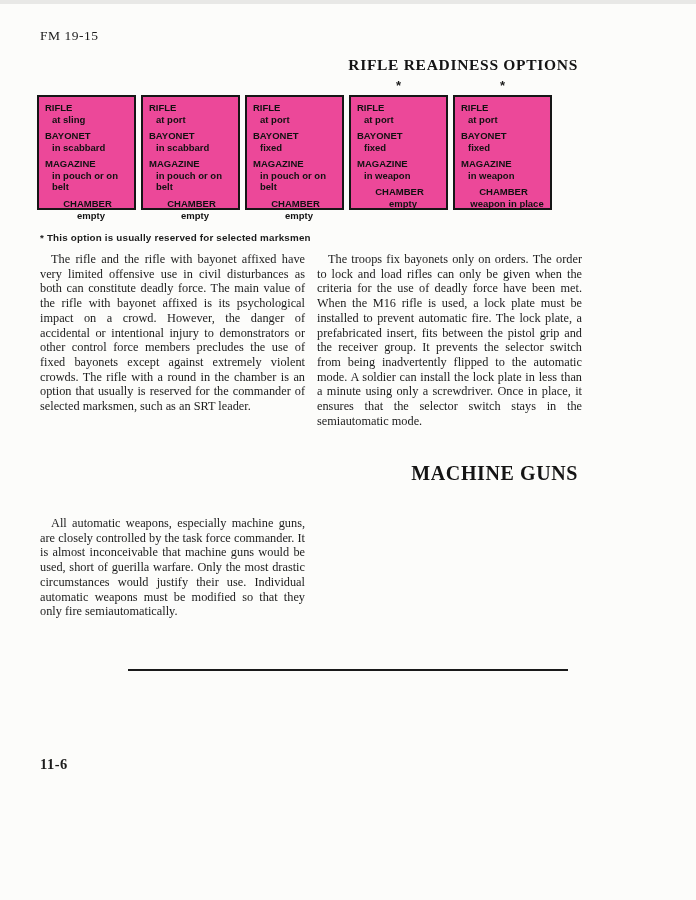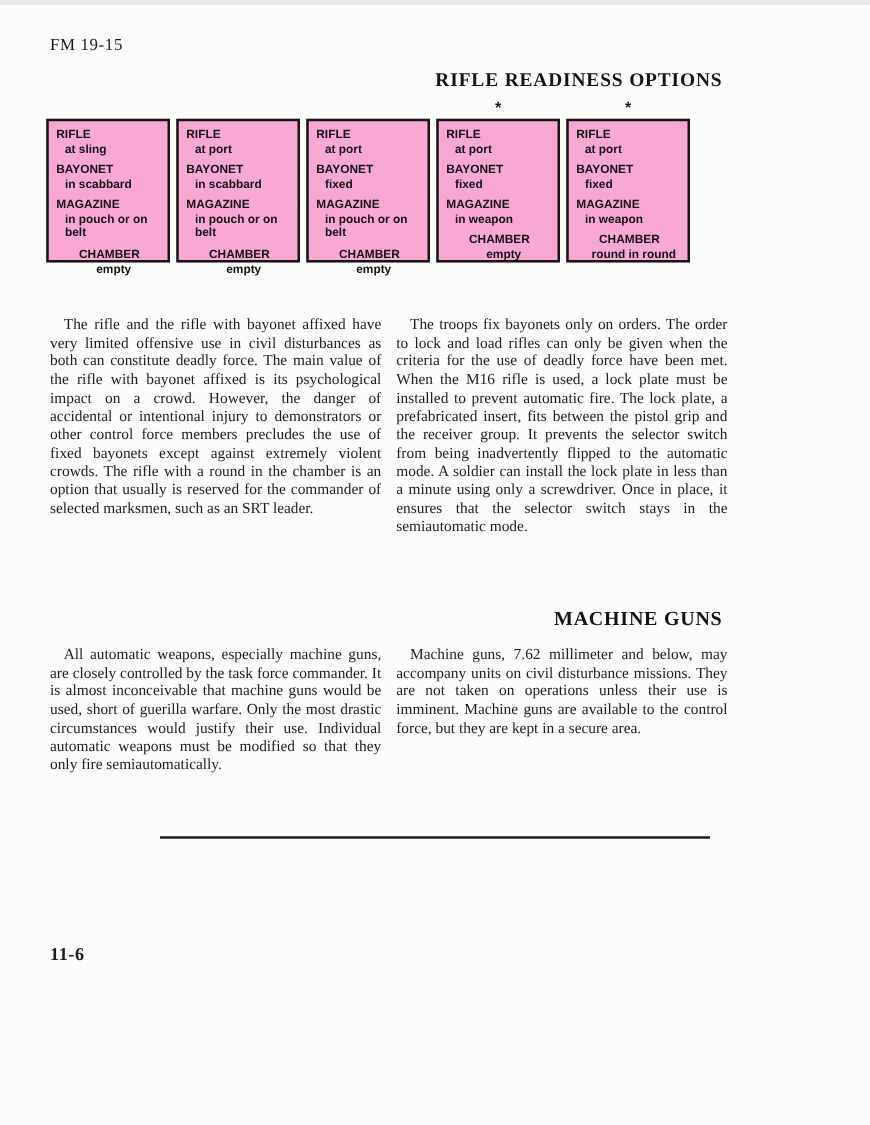--- a/index.html
+++ b/index.html
@@ -8,31 +8,31 @@
   .page {
     position:relative; width:696px; height:900px; margin:4px auto;
     background:#fcfcfa; color:#1b1b1b; overflow:hidden;
   }
   .fm-header { position:absolute; left:40px; top:24px; font-size:13.5px; letter-spacing:.5px; }
   .section-title {
     position:absolute; left:38px; width:540px; margin:0;
     text-align:right; font-weight:bold; color:#141414;
   }
   h1.section-title { top:52px; font-size:15.5px; letter-spacing:.7px; }
-  h2.section-title { top:483px; font-size:16px; letter-spacing:.6px; }
+  h2.section-title { top:458px; font-size:20px; letter-spacing:.6px; }
 
   .boxes-block { position:absolute; left:37px; top:75px; width:516px; }
   .ast-row {
     display:flex; gap:5px; height:16px;
     font-family:"Liberation Sans", sans-serif; font-weight:bold; font-size:13px;
   }
   .ast-cell { width:99px; text-align:center; line-height:14px; }
   .box-row { display:flex; gap:5px; }
   .opt-box {
-    width:99px; height:115px; border:2px solid #161616; background:#f9a8d4;
+    width:99px; height:115px; border:2px solid #161616; background:#ec4899;
     padding:5px 4px 6px 6px; display:flex; flex-direction:column;
     font-family:"Liberation Sans", sans-serif; font-weight:bold;
     font-size:9.5px; line-height:1.22; color:#111;
   }
   .grp { margin-bottom:5px; }
   .grp .det { padding-left:7px; }
   .grp.last { margin-top:auto; margin-bottom:0;text-align:center; }
 
   .footnote {
     position:absolute; left:40px; top:228px;
@@ -156,45 +156,45 @@
         <div class="grp">
           <div class="lbl">BAYONET</div>
           <div class="det">fixed</div>
         </div>
         <div class="grp">
           <div class="lbl">MAGAZINE</div>
           <div class="det">in weapon</div>
         </div>
         <div class="grp last">
           <div class="lbl">CHAMBER</div>
-          <div class="det">round in round</div>
+          <div class="det">weapon in place</div>
         </div>
       </div>
 
     </div>
   </div>
 
+  <div class="footnote">*  This option is usually reserved for selected marksmen</div>
 
   <div class="cols cols-1">
     <div class="colblock">
       <p class="indent">The rifle and the rifle with bayonet affixed have very limited offensive use in civil disturbances as both can constitute deadly force. The main value of the rifle with bayonet affixed is its psychological impact on a crowd. However, the danger of accidental or intentional injury to demonstrators or other control force members precludes the use of fixed bayonets except against extremely violent crowds. The rifle with a round in the chamber is an option that usually is reserved for the commander of selected marksmen, such as an SRT leader.</p>
     </div>
     <div class="colblock">
       <p class="indent">The troops fix bayonets only on orders. The order to lock and load rifles can only be given when the criteria for the use of deadly force have been met. When the M16 rifle is used, a lock plate must be installed to prevent automatic fire. The lock plate, a prefabricated insert, fits between the pistol grip and the receiver group. It prevents the selector switch from being inadvertently flipped to the automatic mode. A soldier can install the lock plate in less than a minute using only a screwdriver. Once in place, it ensures that the selector switch stays in the semiautomatic mode.</p>
     </div>
   </div>
 
   <h2 class="section-title">MACHINE GUNS</h2>
 
   <div class="cols cols-2">
     <div class="colblock">
       <p class="indent">All automatic weapons, especially machine guns, are closely controlled by the task force commander. It is almost inconceivable that machine guns would be used, short of guerilla warfare. Only the most drastic circumstances would justify their use. Individual automatic weapons must be modified so that they only fire semiautomatically.</p>
     </div>
     <div class="colblock">
-      <p class="indent">Machine guns, 7.62 millimeter and below, may accompany units on civil disturbance missions. They are not taken on operations unless their use is imminent. Machine guns are available to the control force, but they are kept in a secure area.</p>
     </div>
   </div>
 
   <div class="hrule"></div>
 
   <div class="page-number">11-6</div>
 
 </div>
 
 </body></html>

